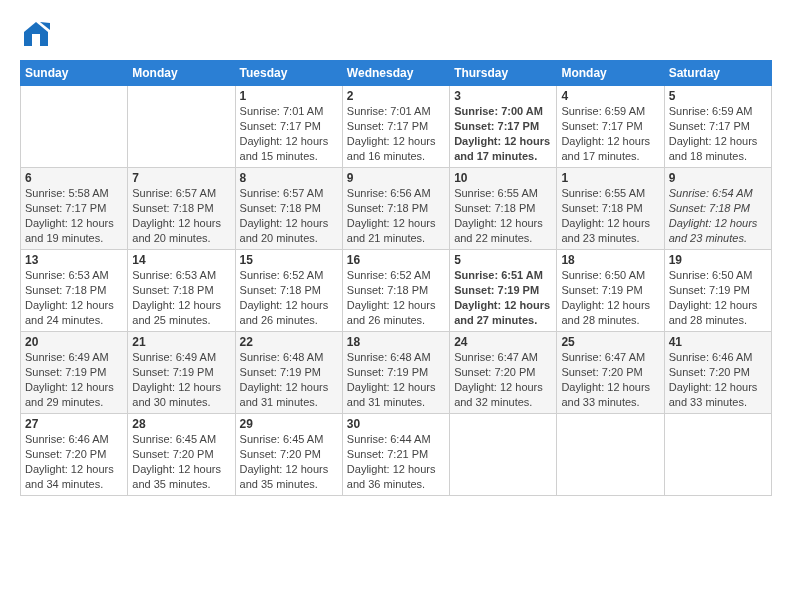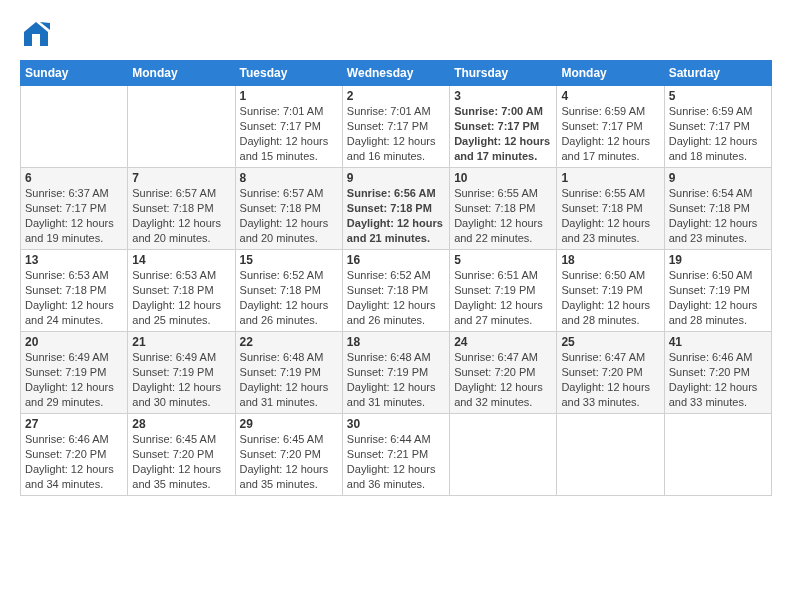--- a/index.html
+++ b/index.html
@@ -169,57 +169,57 @@
           <td>
             <span class="day-num">5</span>
             <div class="day-info" style="white-space: pre-line;">Sunrise: 6:59 AM
 Sunset: 7:17 PM
 Daylight: 12 hours and 18 minutes.</div>
           </td>
         </tr>
         <tr>
           <td>
             <span class="day-num">6</span>
-            <div class="day-info" style="white-space: pre-line;">Sunrise: 6:37 AM
+            <div class="day-info" style="white-space: pre-line;">Sunrise: 5:58 AM
 Sunset: 7:17 PM
 Daylight: 12 hours and 19 minutes.</div>
           </td>
           <td>
             <span class="day-num">7</span>
             <div class="day-info" style="white-space: pre-line;">Sunrise: 6:57 AM
 Sunset: 7:18 PM
 Daylight: 12 hours and 20 minutes.</div>
           </td>
           <td>
             <span class="day-num">8</span>
             <div class="day-info" style="white-space: pre-line;">Sunrise: 6:57 AM
 Sunset: 7:18 PM
 Daylight: 12 hours and 20 minutes.</div>
           </td>
           <td>
             <span class="day-num">9</span>
-            <div class="day-info" style="white-space: pre-line; font-weight: bold;">Sunrise: 6:56 AM
+            <div class="day-info" style="white-space: pre-line;">Sunrise: 6:56 AM
 Sunset: 7:18 PM
 Daylight: 12 hours and 21 minutes.</div>
           </td>
           <td>
             <span class="day-num">10</span>
             <div class="day-info" style="white-space: pre-line;">Sunrise: 6:55 AM
 Sunset: 7:18 PM
 Daylight: 12 hours and 22 minutes.</div>
           </td>
           <td>
             <span class="day-num">1</span>
             <div class="day-info" style="white-space: pre-line;">Sunrise: 6:55 AM
 Sunset: 7:18 PM
 Daylight: 12 hours and 23 minutes.</div>
           </td>
           <td>
             <span class="day-num">9</span>
-            <div class="day-info" style="white-space: pre-line;">Sunrise: 6:54 AM
+            <div class="day-info" style="white-space: pre-line; font-style: italic;">Sunrise: 6:54 AM
 Sunset: 7:18 PM
 Daylight: 12 hours and 23 minutes.</div>
           </td>
         </tr>
         <tr>
           <td>
             <span class="day-num">13</span>
             <div class="day-info" style="white-space: pre-line;">Sunrise: 6:53 AM
 Sunset: 7:18 PM
 Daylight: 12 hours and 24 minutes.</div>
@@ -237,21 +237,21 @@
 Daylight: 12 hours and 26 minutes.</div>
           </td>
           <td>
             <span class="day-num">16</span>
             <div class="day-info" style="white-space: pre-line;">Sunrise: 6:52 AM
 Sunset: 7:18 PM
 Daylight: 12 hours and 26 minutes.</div>
           </td>
           <td>
             <span class="day-num">5</span>
-            <div class="day-info" style="white-space: pre-line;">Sunrise: 6:51 AM
+            <div class="day-info" style="white-space: pre-line; font-weight: bold;">Sunrise: 6:51 AM
 Sunset: 7:19 PM
 Daylight: 12 hours and 27 minutes.</div>
           </td>
           <td>
             <span class="day-num">18</span>
             <div class="day-info" style="white-space: pre-line;">Sunrise: 6:50 AM
 Sunset: 7:19 PM
 Daylight: 12 hours and 28 minutes.</div>
           </td>
           <td>

